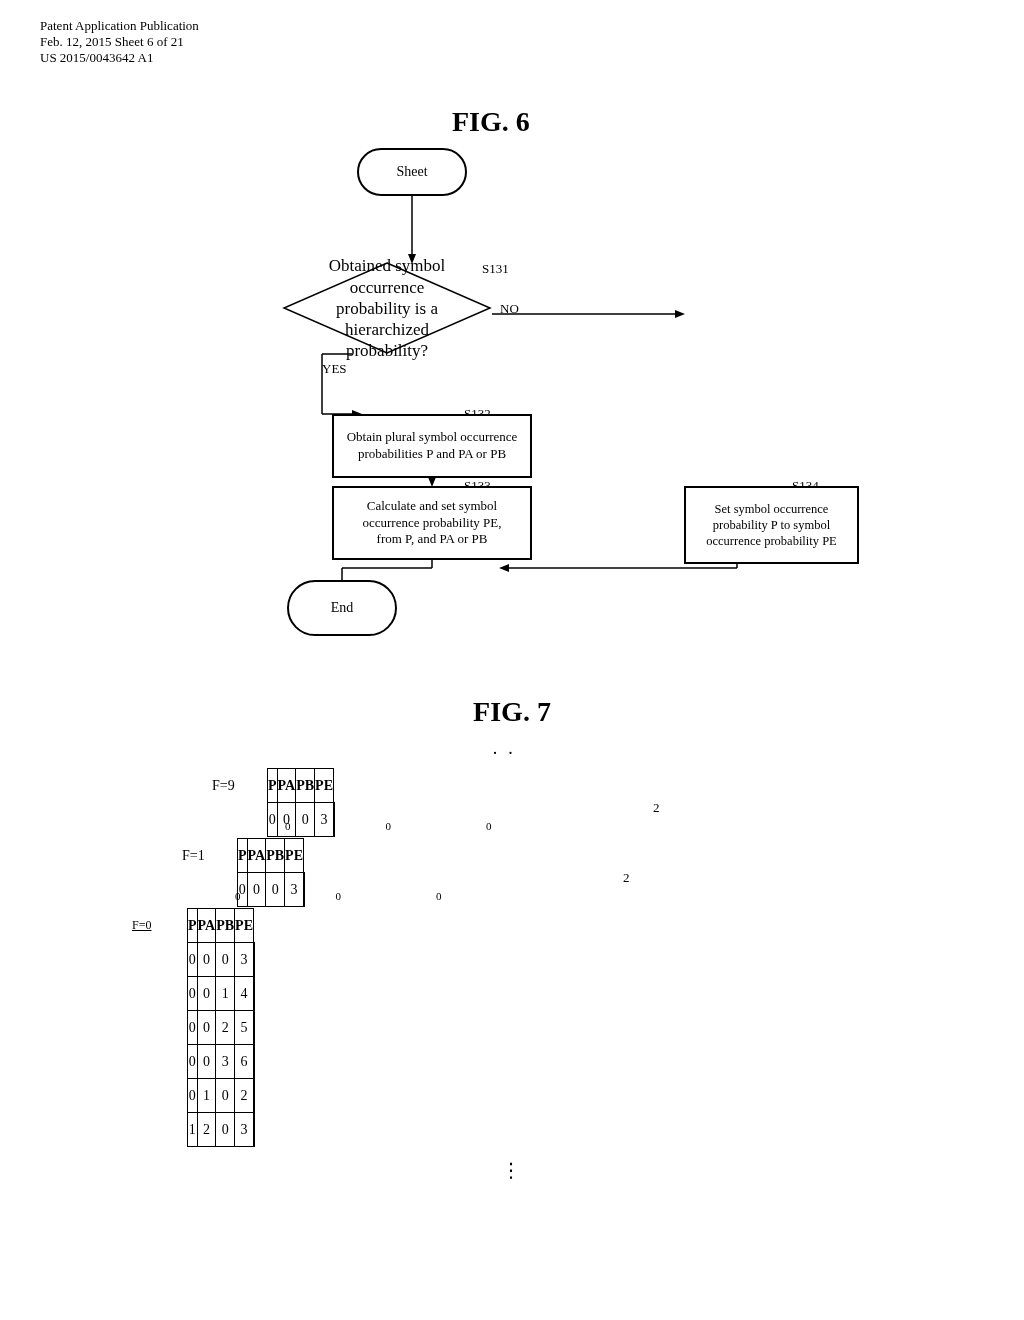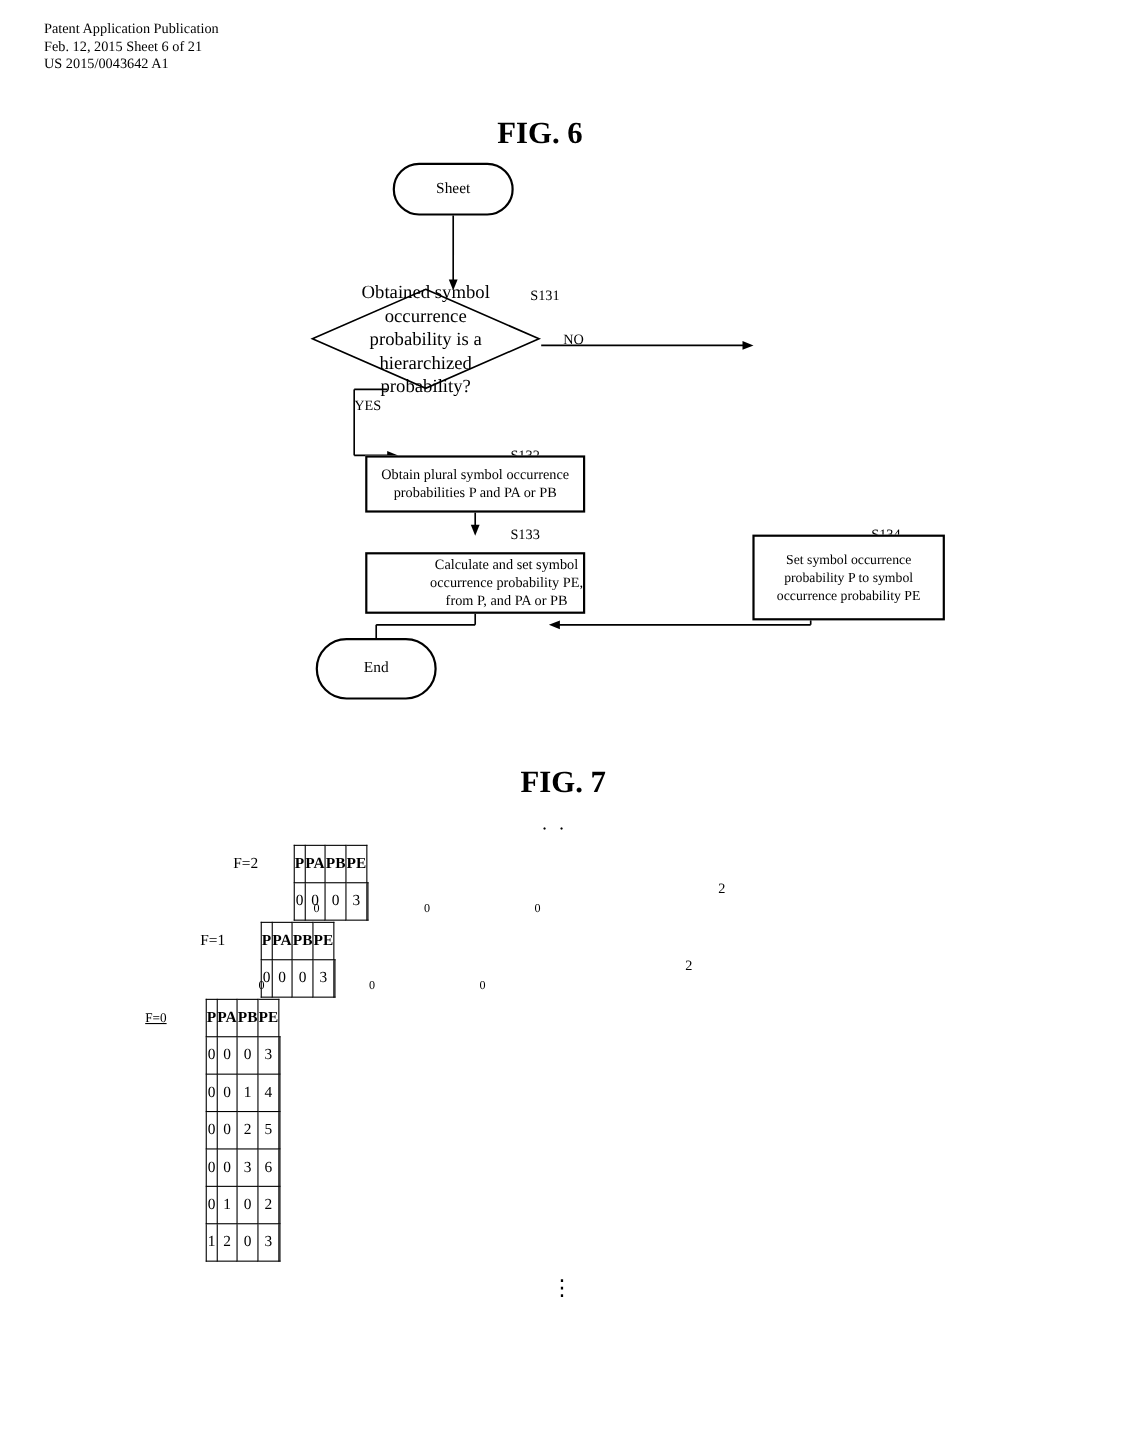--- a/index.html
+++ b/index.html
@@ -146,31 +146,31 @@
       <svg width="210" height="95" style="position:absolute;top:0;left:0;">
         <polygon points="105,2 208,47 105,92 2,47" fill="white" stroke="black" stroke-width="1.5"></polygon>
       </svg>
       <div style="position:relative;z-index:1;text-align:center;font-size:17px;line-height:1.25;padding:0 20px;">
         Obtained symbol occurrence<br>probability is a hierarchized<br>probability?
       </div>
     </div>
 
     <div class="label-tag" style="left:200px;top:255px;">YES</div>
 
-    <div class="label-tag" style="left:378px;top:195px;margin-left:12px;">NO</div>
+    <div class="label-tag" style="left:378px;top:195px;">NO</div>
 
     <div class="label-tag" style="left:342px;top:300px;">S132</div>
 
-    <div class="fc-node fc-rect" style="width:200px;height:52px;left:210px;top:308px;">
+    <div class="fc-node fc-rect" style="width:200px;height:64px;left:210px;top:308px;">
       <span style="font-size:13px;line-height:1.3;">Obtain plural symbol occurrence<br>probabilities P and PA or PB</span>
     </div>
 
     <div class="label-tag" style="left:342px;top:372px;">S133</div>
 
-    <div class="fc-node fc-rect" style="width:200px;height:56px;left:210px;top:396px;justify-content:flex-end;">
+    <div class="fc-node fc-rect" style="width:200px;height:74px;left:210px;top:380px;">
       <span style="font-size:13px;line-height:1.3;">Calculate and set symbol<br>occurrence probability PE,<br>from P, and PA or PB</span>
     </div>
 
     <div class="label-tag" style="left:670px;top:372px;">S134</div>
 
     <div class="fc-node fc-rect" style="width:175px;height:78px;left:562px;top:380px;">
       <span style="font-size:12.5px;line-height:1.3;">Set symbol occurrence<br>probability P to symbol<br>occurrence probability PE</span>
     </div>
 
     <div class="fc-node fc-oval" style="width:110px;height:56px;left:165px;top:474px;">
@@ -182,21 +182,21 @@
 <div class="fig7-area">
   <div class="fig7-title">FIG. 7</div>
 
   <div style="position:relative;width:600px;height:20px;margin-bottom:5px;">
     <span style="position:absolute;left:280px;top:0;font-size:18px;letter-spacing:3px;">· ·</span>
   </div>
 
   <div style="position:relative;width:700px;height:380px;margin-left:50px;">
 
     <div style="position:absolute;left:80px;top:0px;">
-      <span style="position:absolute;left:-55px;top:10px;font-size:14px;">F=2</span>
+      <span style="position:absolute;left:-55px;top:10px;font-size:14px;">F=9</span>
       <table class="table-layer">
         <tbody>
             <tr>
           <th style="width:95px;">P</th>
           <th style="width:95px;">PA</th>
           <th style="width:95px;">PB</th>
           <th style="width:95px;">PE</th>
           <td style="width:18px;border:none;background:transparent;"></td>
         </tr>
         <tr>

